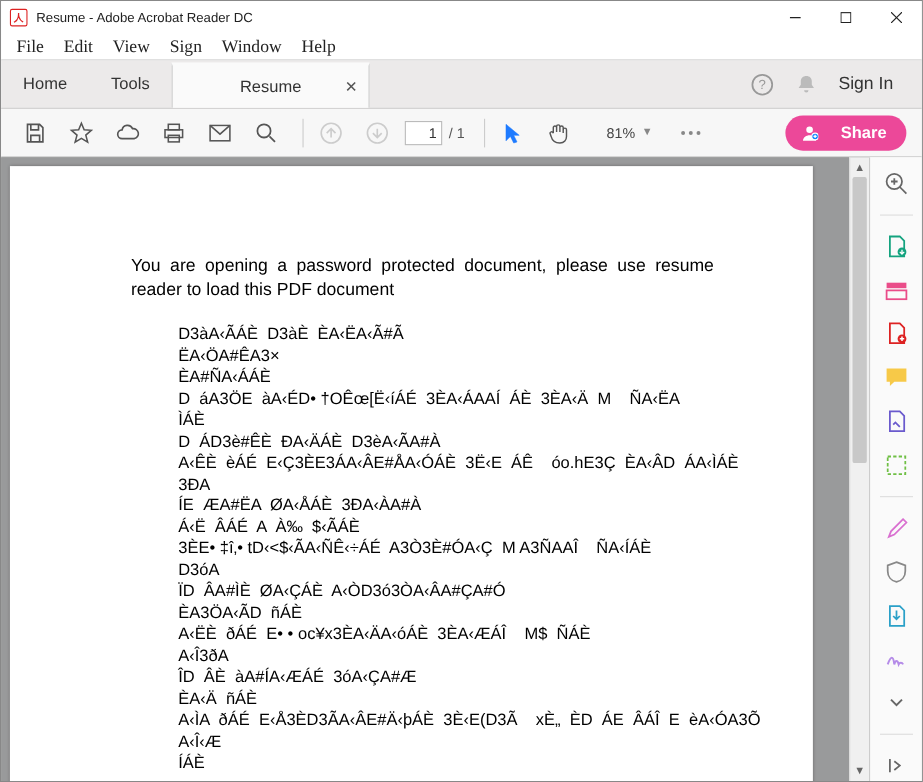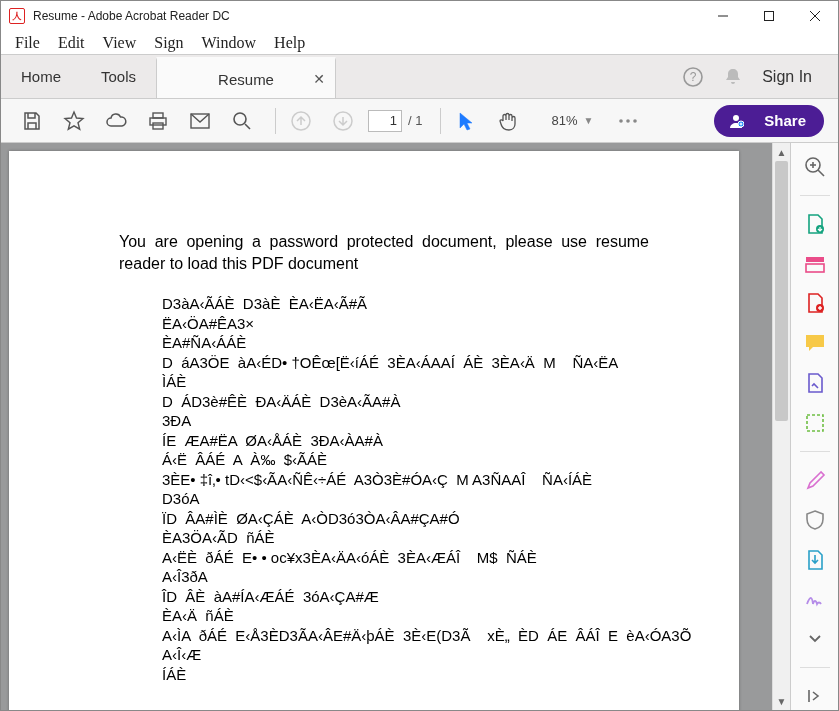--- a/index.html
+++ b/index.html
@@ -22,21 +22,21 @@
 .tabbar .signin { font-size: 16px; color: #333; }
 .toolbar { height: 44px; background: #f7f7f7; border-bottom: 1px solid #ccc; display: flex; align-items: center; padding: 0 14px; }
 .toolbar .tb-btn { width: 34px; height: 34px; display: flex; align-items: center; justify-content: center; color: #555; margin-right: 8px; }
 .toolbar .tb-btn.disabled { color: #bbb; }
 .toolbar .sep { width: 1px; height: 26px; background: #ccc; margin: 0 8px; }
 .toolbar .page-input { width: 34px; height: 22px; border: 1px solid #bbb; text-align: right; padding-right: 4px; font-size: 13px; color: #333; background: #fff; }
 .toolbar .page-total { margin-left: 6px; font-size: 13px; color: #555; }
 .toolbar .zoom-val { font-size: 13px; color: #444; margin-left: 4px; }
 .toolbar .zoom-caret { color: #888; margin-left: 6px; font-size: 10px; }
 .toolbar .spacer { flex: 1; }
-.share-btn { height: 32px; padding: 0 18px 0 14px; background: #4c1d95; color: #fff; border-radius: 16px; display: flex; align-items: center; gap: 20px; font-size: 15px; font-weight: 600; }
+.share-btn { height: 32px; padding: 0 18px 0 14px; background: #ec4899; color: #fff; border-radius: 16px; display: flex; align-items: center; gap: 20px; font-size: 15px; font-weight: 600; }
 .share-btn svg { width: 16px; height: 16px; }
 .workspace { flex: 1; display: flex; min-height: 0; }
 .doc-area { flex: 1; background: #999a9b; position: relative; display: flex; }
 .doc-scroll { flex: 1; overflow: hidden; background: #999a9b; }
 .doc-page { margin: 8px 0 0 8px; width: 730px; background: #fff; box-shadow: 0 0 3px rgba(0,0,0,.3); padding: 80px 60px 20px 110px; min-height: 600px; }
 .doc-page .heading { font-size: 16px; font-weight: normal; color: #000; text-align: justify; line-height: 1.35; margin-bottom: 20px; max-width: 530px; }
 .doc-page .body-line { font-size: 15px; color: #000; line-height: 1.3; white-space: pre; font-family: Arial, sans-serif; margin-left: 43px; }
 .vscrollbar { width: 18px; background: #f0f0f0; border-left: 1px solid #ddd; display: flex; flex-direction: column; align-items: center; }
 .vscrollbar .arrow { height: 18px; width: 100%; display: flex; align-items: center; justify-content: center; color: #666; font-size: 10px; }
 .vscrollbar .track { flex: 1; width: 100%; position: relative; }
@@ -197,20 +197,21 @@
     <div class="doc-scroll">
       <div class="doc-page">
         <div class="heading">You are opening a password protected document, please use resume reader to load this PDF document</div>
         <div id="doc-body">
             <div class="body-line">D3àA‹ÃÁÈ  D3àÈ  ÈA‹ËA‹Ã#Ã</div>
             <div class="body-line">ËA‹ÖA#ÊA3×</div>
             <div class="body-line">ÈA#ÑA‹ÁÁÈ</div>
             <div class="body-line">D  áA3ÖE  àA‹ÉD• †OÊœ[Ë‹íÁÉ  3ÈA‹ÁAAÍ  ÁÈ  3ÈA‹Ä  M    ÑA‹ËA</div>
             <div class="body-line">ÌÁÈ</div>
             <div class="body-line">D  ÁD3è#ÊÈ  ÐA‹ÄÁÈ  D3èA‹ÃA#À</div>
+            <div class="body-line">A‹ÊÈ  èÁÉ  E‹Ç3ÈE3ÁA‹ÂE#ÅA‹ÓÁÈ  3Ë‹E  ÁÊ    óo.hE3Ç  ÈA‹ÂD  ÁA‹ÌÁÈ</div>
             <div class="body-line">3ÐA</div>
             <div class="body-line">ÍE  ÆA#ËA  ØA‹ÅÁÈ  3ÐA‹ÀA#À</div>
             <div class="body-line">Á‹Ë  ÂÁÉ  A  À‰  $‹ÃÁÈ</div>
             <div class="body-line">3ÈE• ‡î‚• tD‹&lt;$‹ÃA‹ÑÊ‹÷ÁÉ  A3Ò3È#ÓA‹Ç  M A3ÑAAÎ    ÑA‹ÍÁÈ</div>
             <div class="body-line">D3óA</div>
             <div class="body-line">ÏD  ÂA#ÌÈ  ØA‹ÇÁÈ  A‹ÒD3ó3ÒA‹ÂA#ÇA#Ó</div>
             <div class="body-line">ÈA3ÖA‹ÃD  ñÁÈ</div>
             <div class="body-line">A‹ËÈ  ðÁÉ  E• • oc¥x3ÈA‹ÄA‹óÁÈ  3ÈA‹ÆÁÎ    M$  ÑÁÈ</div>
             <div class="body-line">A‹Î3ðA</div>
             <div class="body-line">ÎD  ÂÈ  àA#ÍA‹ÆÁÉ  3óA‹ÇA#Æ</div>

